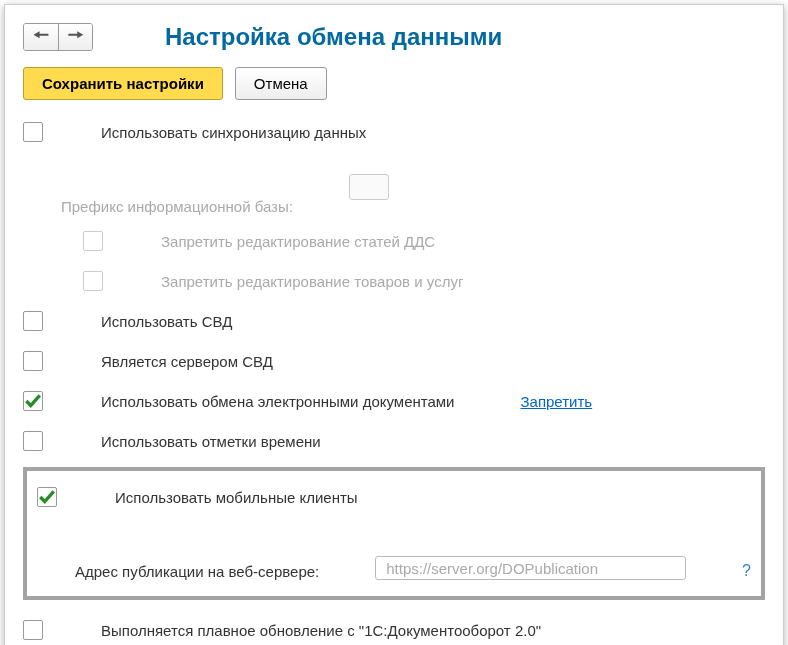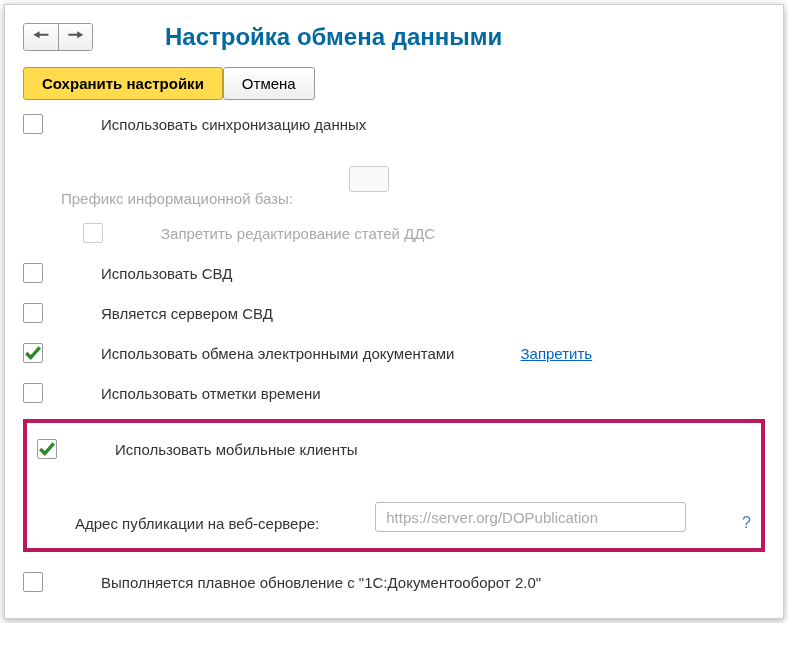--- a/index.html
+++ b/index.html
@@ -47,22 +47,22 @@
     .nav-btn + .nav-btn {
       border-left: 1px solid #999;
     }
     .page-title {
       font-size: 24px;
       margin-left: 72px;
       color: #0369a1;
     }
     .toolbar {
       display: flex;
-      gap: 0;
-      margin-bottom: 10px;
+      gap: 12px;
+      margin-bottom: 18px;
     }
     .btn {
       padding: 7px 18px;
       border: 1px solid #999;
       border-radius: 3px;
       font-size: 15px;
       cursor: pointer;
       background: linear-gradient(#fff, #eee);
     }
     .btn-primary {
@@ -122,38 +122,38 @@
     .text-input-small {
       width: 40px;
       height: 26px;
       border: 1px solid #ccc;
       border-radius: 3px;
       padding: 0 6px;
       font-size: 14px;
     }
     .text-input {
       flex: 1;
-      height: 30px;
+      height: 24px;
       border: 1px solid #bbb;
       border-radius: 3px;
       padding: 0 10px;
       font-size: 15px;
       color: #333;
     }
     .text-input::placeholder {
       color: #aaa;
     }
     .link {
       color: #0066cc;
       text-decoration: underline;
       cursor: pointer;
       margin-left: 18px;
     }
     .highlight-box {
-      border: 4px solid #be185d;
+      border: 4px solid #a3a3a3;
       padding: 12px 10px 16px 10px;
       margin: 6px 0 16px 0;
     }
     .help-icon {
       color: #3b7fc4;
       margin-left: 8px;
       cursor: pointer;
       font-size: 16px;
     }
     .address-row {
@@ -195,20 +195,26 @@
     <input class="text-input-small" type="text" disabled="" value="" style="">
   </div>
 
   <div class="form-row indent-2 disabled">
     <span class="checkbox">
       
     </span>
     <span class="checkbox-label">Запретить редактирование статей ДДС</span>
   </div>
 
+  <div class="form-row indent-2 disabled">
+    <span class="checkbox">
+      
+    </span>
+    <span class="checkbox-label">Запретить редактирование товаров и услуг</span>
+  </div>
 
   <div class="form-row">
     <span class="checkbox">
       
     </span>
     <span class="checkbox-label">Использовать СВД</span>
   </div>
 
   <div class="form-row">
     <span class="checkbox">

